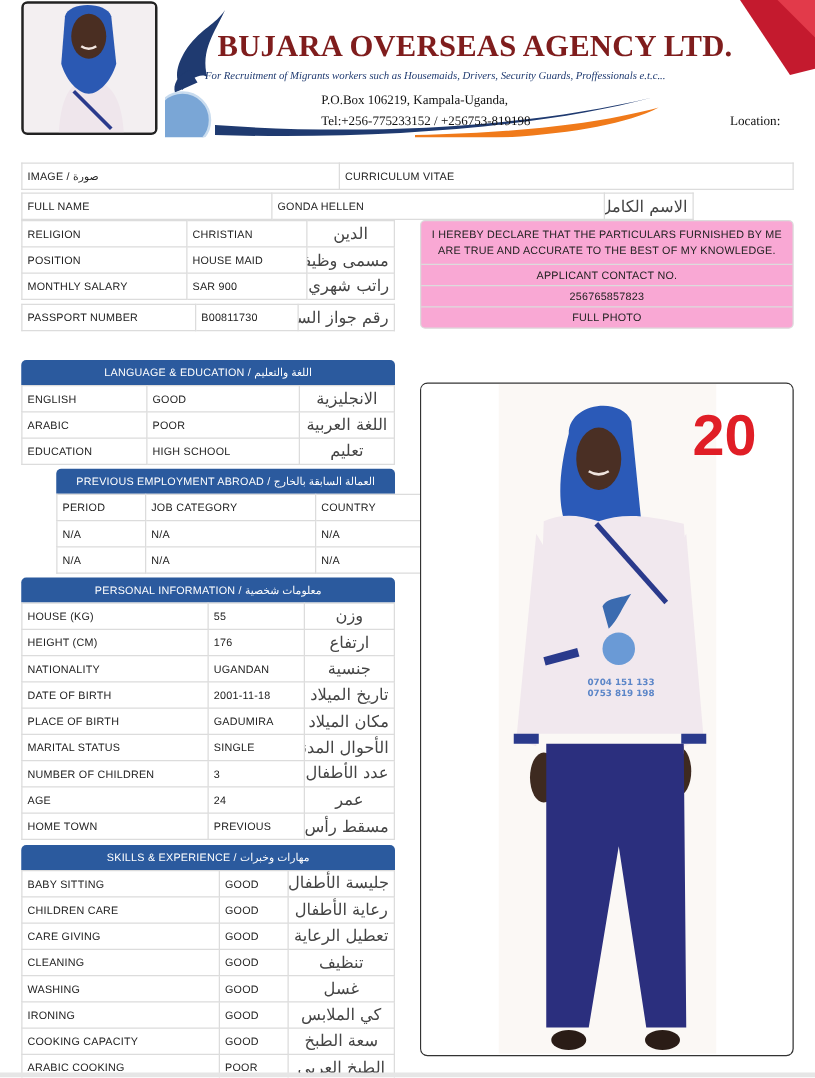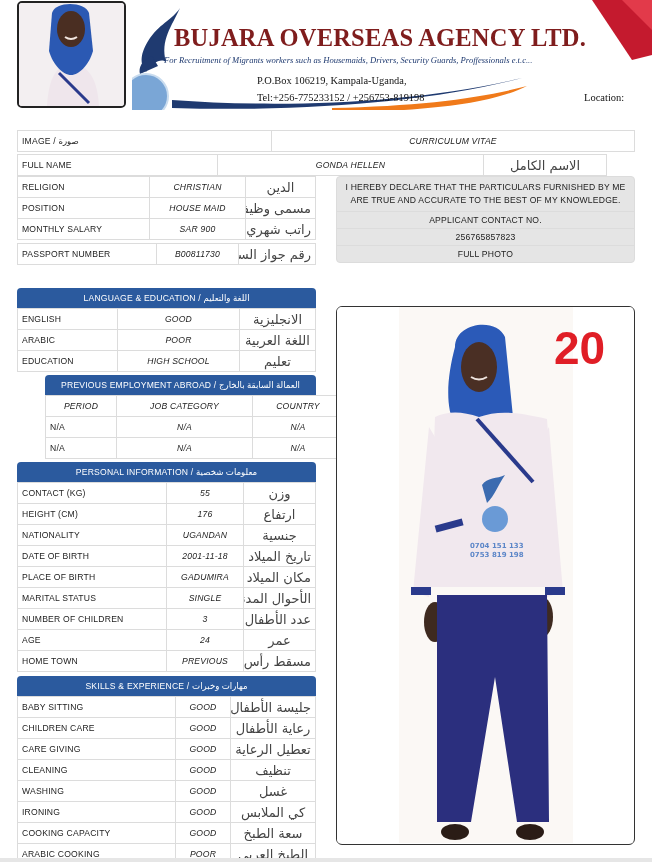--- a/index.html
+++ b/index.html
@@ -28,27 +28,27 @@
     position: absolute; left: 125px; top: 72px; font-family: "Liberation Serif", serif;
     color: #111; font-size: 10.4px; white-space: nowrap; line-height: 17px;
   }
   .brand-loc {
     position: absolute; left: 452px; top: 92px; font-family: "Liberation Serif", serif;
     color: #111; font-size: 10.5px; white-space: nowrap;
   }
   
   .tbl { border-collapse: collapse; table-layout: fixed; font-size: 8.6px; letter-spacing: 0.2px; }
   .tbl td { border: 1px solid #dcdcdc; height: 21px; padding: 0 4px; white-space: nowrap; overflow: hidden; }
-  .tbl td.c { text-align: center; font-style: italic; }
+  .tbl td.c { text-align: left; }
   .tbl td.ar { text-align: center; font-family: "DejaVu Sans", sans-serif; font-size: 13px; color: #444; direction: rtl; }
   .sec-head {
     background: #2b5a9e; color: #fff; text-align: center; font-size: 8.6px;
     height: 20px; line-height: 20px; border-radius: 4px 4px 0 0; letter-spacing: 0.2px;
   }
-  .declare-box { left: 336px; top: 176px; width: 299px; border: 1px solid #dcdcdc; border-radius: 4px; background: #e5e5e5; font-size: 8.6px; }
+  .declare-box { left: 336px; top: 176px; width: 299px; border: 1px solid #dcdcdc; border-radius: 4px; background: #f9a8d4; font-size: 8.6px; }
   .declare-box div { text-align: center; border-bottom: 1px solid #dcdcdc; padding: 3px 2px; letter-spacing: 0.2px; }
   .declare-box div:last-child { border-bottom: none; }
   .photo-frame {
     left: 336px; top: 306px; width: 299px; height: 539px; border: 1.5px solid #333;
     border-radius: 6px; overflow: hidden; background: #fff;
   }
   .bottom-line { left: 0; top: 858px; width: 652px; height: 4px; background: #e6e6e6; }
 </style>
 </head>
 <body>
@@ -90,21 +90,21 @@
 
 <table class="abs tbl" style="left:17px;top:130px;width:618px;">
   <tbody>
       <tr>
     <td style="width:254px">IMAGE / صورة</td>
     <td class="c">CURRICULUM VITAE</td>
   </tr>
 </tbody>
   </table>
 
-<table class="abs tbl" style="left:17px;top:154px;width:590px;">
+<table class="abs tbl" style="left:17px;top:154px;width:538px;">
   <tbody>
       <tr>
     <td style="width:200px">FULL NAME</td>
     <td class="c" style="width:266px">GONDA HELLEN</td>
     <td class="ar">الاسم الكامل</td>
   </tr>
 </tbody>
   </table>
 
 <table class="abs tbl" style="left:17px;top:176px;width:299px;">
@@ -215,21 +215,21 @@
 <div class="abs" style="left:17px;top:462px;width:299px;">
   <div class="sec-head">PERSONAL INFORMATION / معلومات شخصية</div>
   <table class="tbl" style="width:299px;">
     <colgroup>
         <col style="width:149px">
         <col style="width:77px">
         <col>
       </colgroup>
     <tbody>
         <tr>
-          <td>CONTACT (KG)</td>
+          <td>HOUSE (KG)</td>
           <td class="c">55</td>
           <td class="ar">وزن</td>
         </tr>
     <tr>
           <td>HEIGHT (CM)</td>
           <td class="c">176</td>
           <td class="ar">ارتفاع</td>
         </tr>
     <tr>
           <td>NATIONALITY</td>

